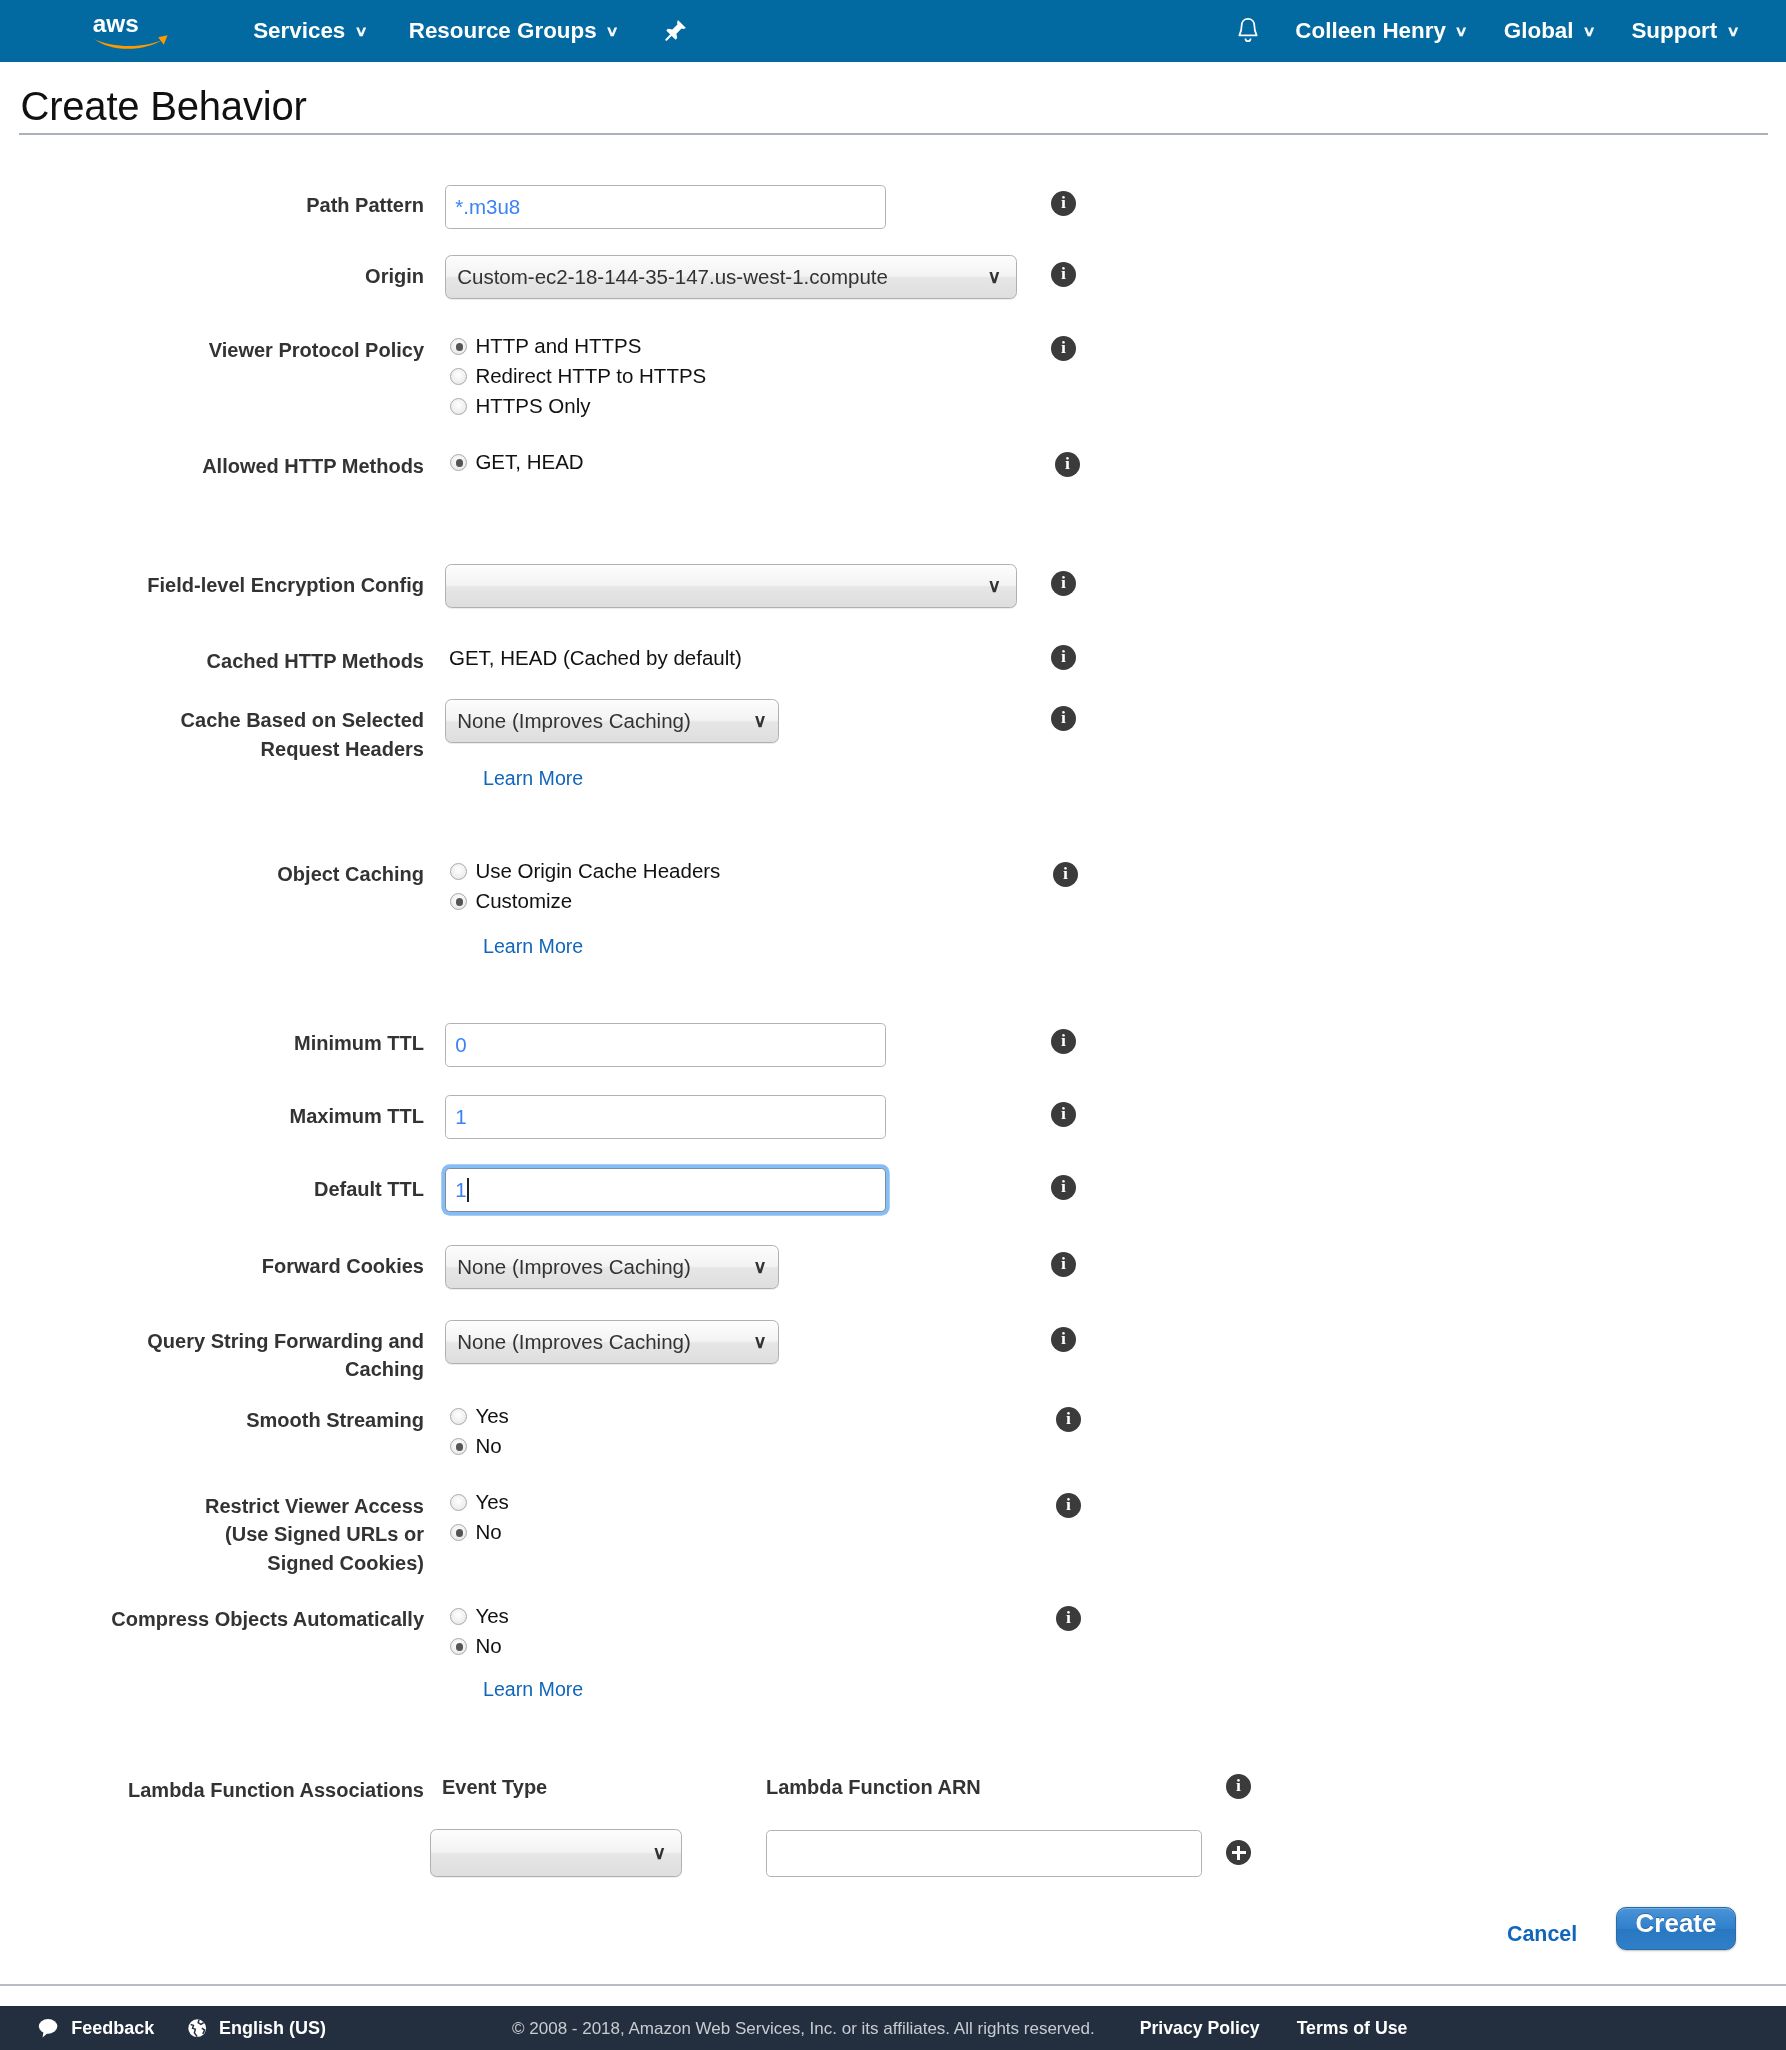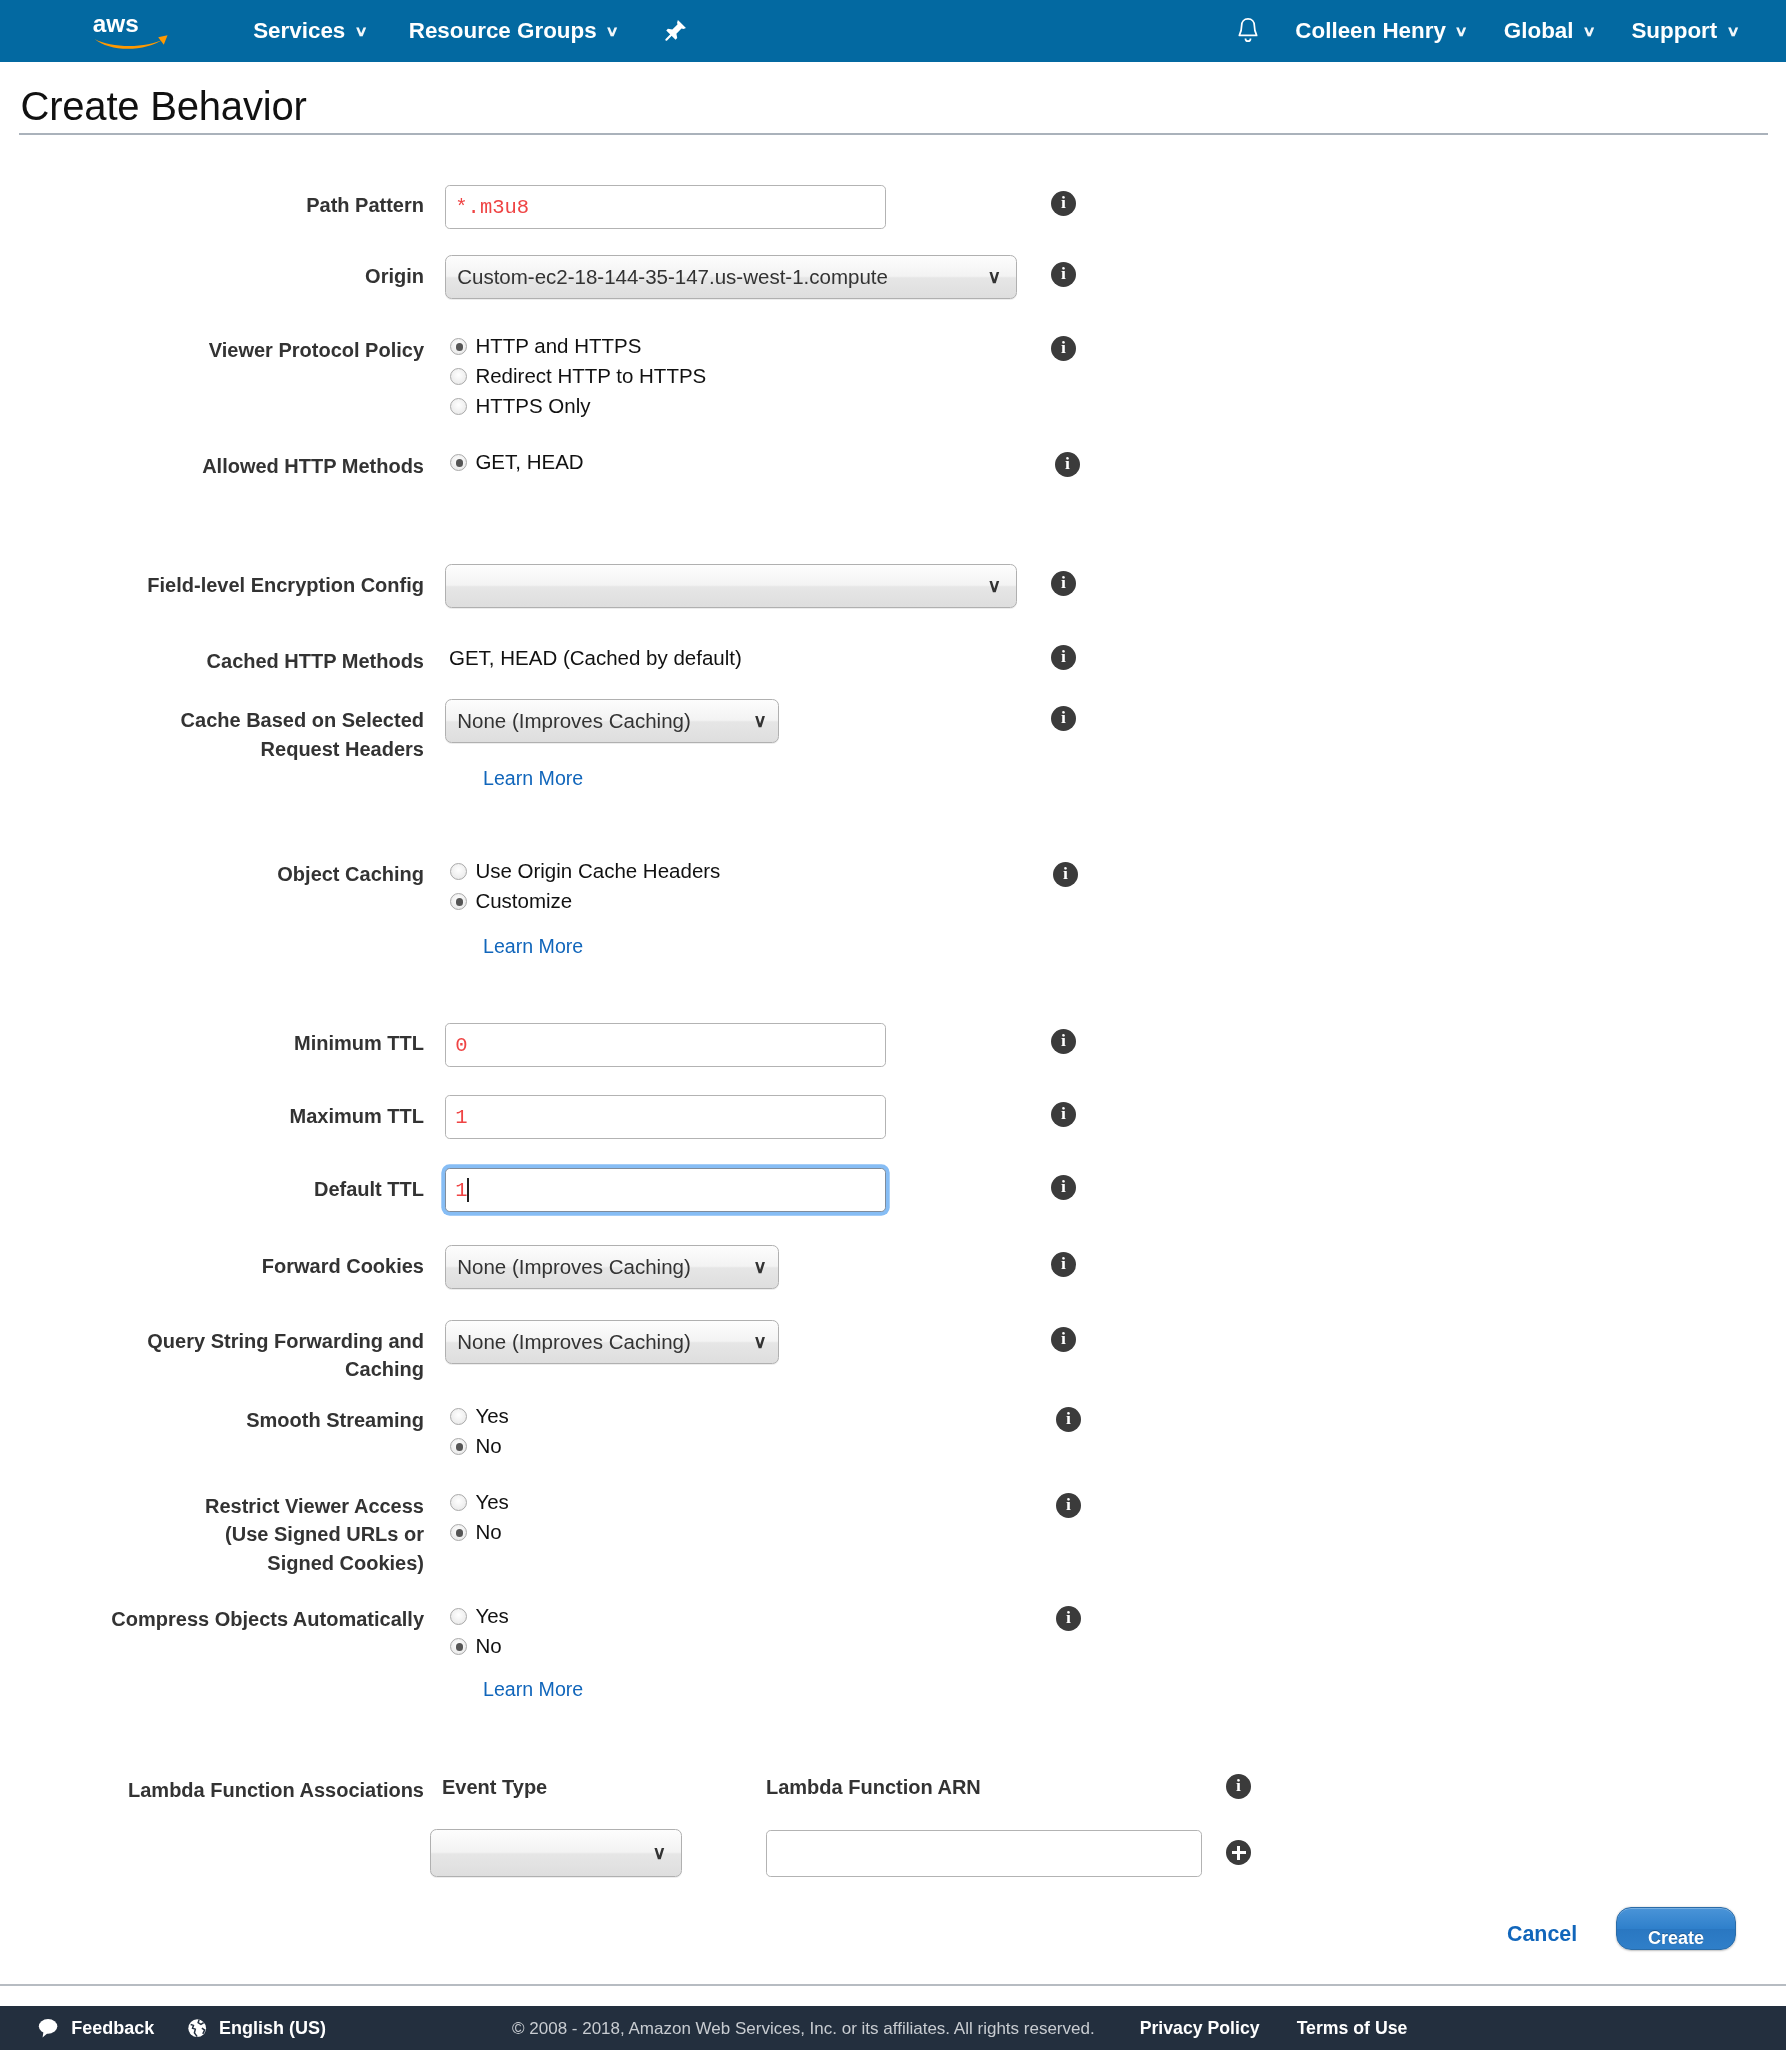--- a/index.html
+++ b/index.html
@@ -54,22 +54,22 @@
     position: absolute; width: 25px; height: 25px; border-radius: 50%;
     background: #3b3b3b; color: #fff; font-size: 17.7px; font-weight: bold;
     font-family: "Liberation Serif", serif;
     display: flex; align-items: center; justify-content: center;
     cursor: pointer; line-height: 1;
   }
   .info::after { content: "i"; display:block; margin-top: -0.9px; }
 
   .txtinput {
     position: absolute; height: 44px; border: 0.9px solid #b3b3b3;
-    border-radius: 4.7px; background: #fff; font-size: 20.5px; color: #ef4444;
-    padding: 0 9.3px; font-family: Liberation Mono, monospace;
+    border-radius: 4.7px; background: #fff; font-size: 20.5px; color: #3b82f6;
+    padding: 0 9.3px; font-family: Liberation Sans, sans-serif;
     outline: none;
   }
   .txtinput.focused {
     border: 0.9px solid #7f8c9b;
     box-shadow: 0 0 0 3.7px #86bdf5;
   }
   .caret-bar {
     position: absolute; width: 1.9px; background: #222; height: 24px;
   }
 
@@ -118,22 +118,22 @@
   .plusicon::before { left: 5.6px; top: 10.7px; width: 14px; height: 3.7px; }
   .plusicon::after  { left: 10.7px; top: 5.6px; width: 3.7px; height: 14px; }
 
   
   .cancel-link {
     position: absolute; color: #1166bb; font-size: 21.4px; font-weight: bold;
     cursor: pointer;
   }
   .create-btn {
     position: absolute; background: linear-gradient(to bottom, #4a94d8 0%, #2f80cb 50%, #2a77c1 51%, #2f7fc9 100%);
-    border: 0.9px solid #2a6ca8; border-radius: 15px; color: #fff;
-    font-size: 18px; font-weight: bold; display: flex; align-items: flex-end;
+    border: 0.9px solid #2a6ca8; border-radius: 10px; color: #fff;
+    font-size: 26px; font-weight: bold; display: flex; align-items: flex-start;
     justify-content: center; cursor: pointer;
     box-shadow: 0 0.9px 1.9px rgba(0,0,0,.25), inset 0 0.9px 0 rgba(255,255,255,.25);
     text-shadow: 0 -0.9px 0 rgba(0,0,0,.25);
   }
 
   .footer-rule {
     position: absolute; left: 0; top: 1984px; width: 1786px; height: 1.9px; background: #b7bcc2;
   }
   .footer {
     position: absolute; left: 0; top: 2006px; width: 1786px; height: 45px;

